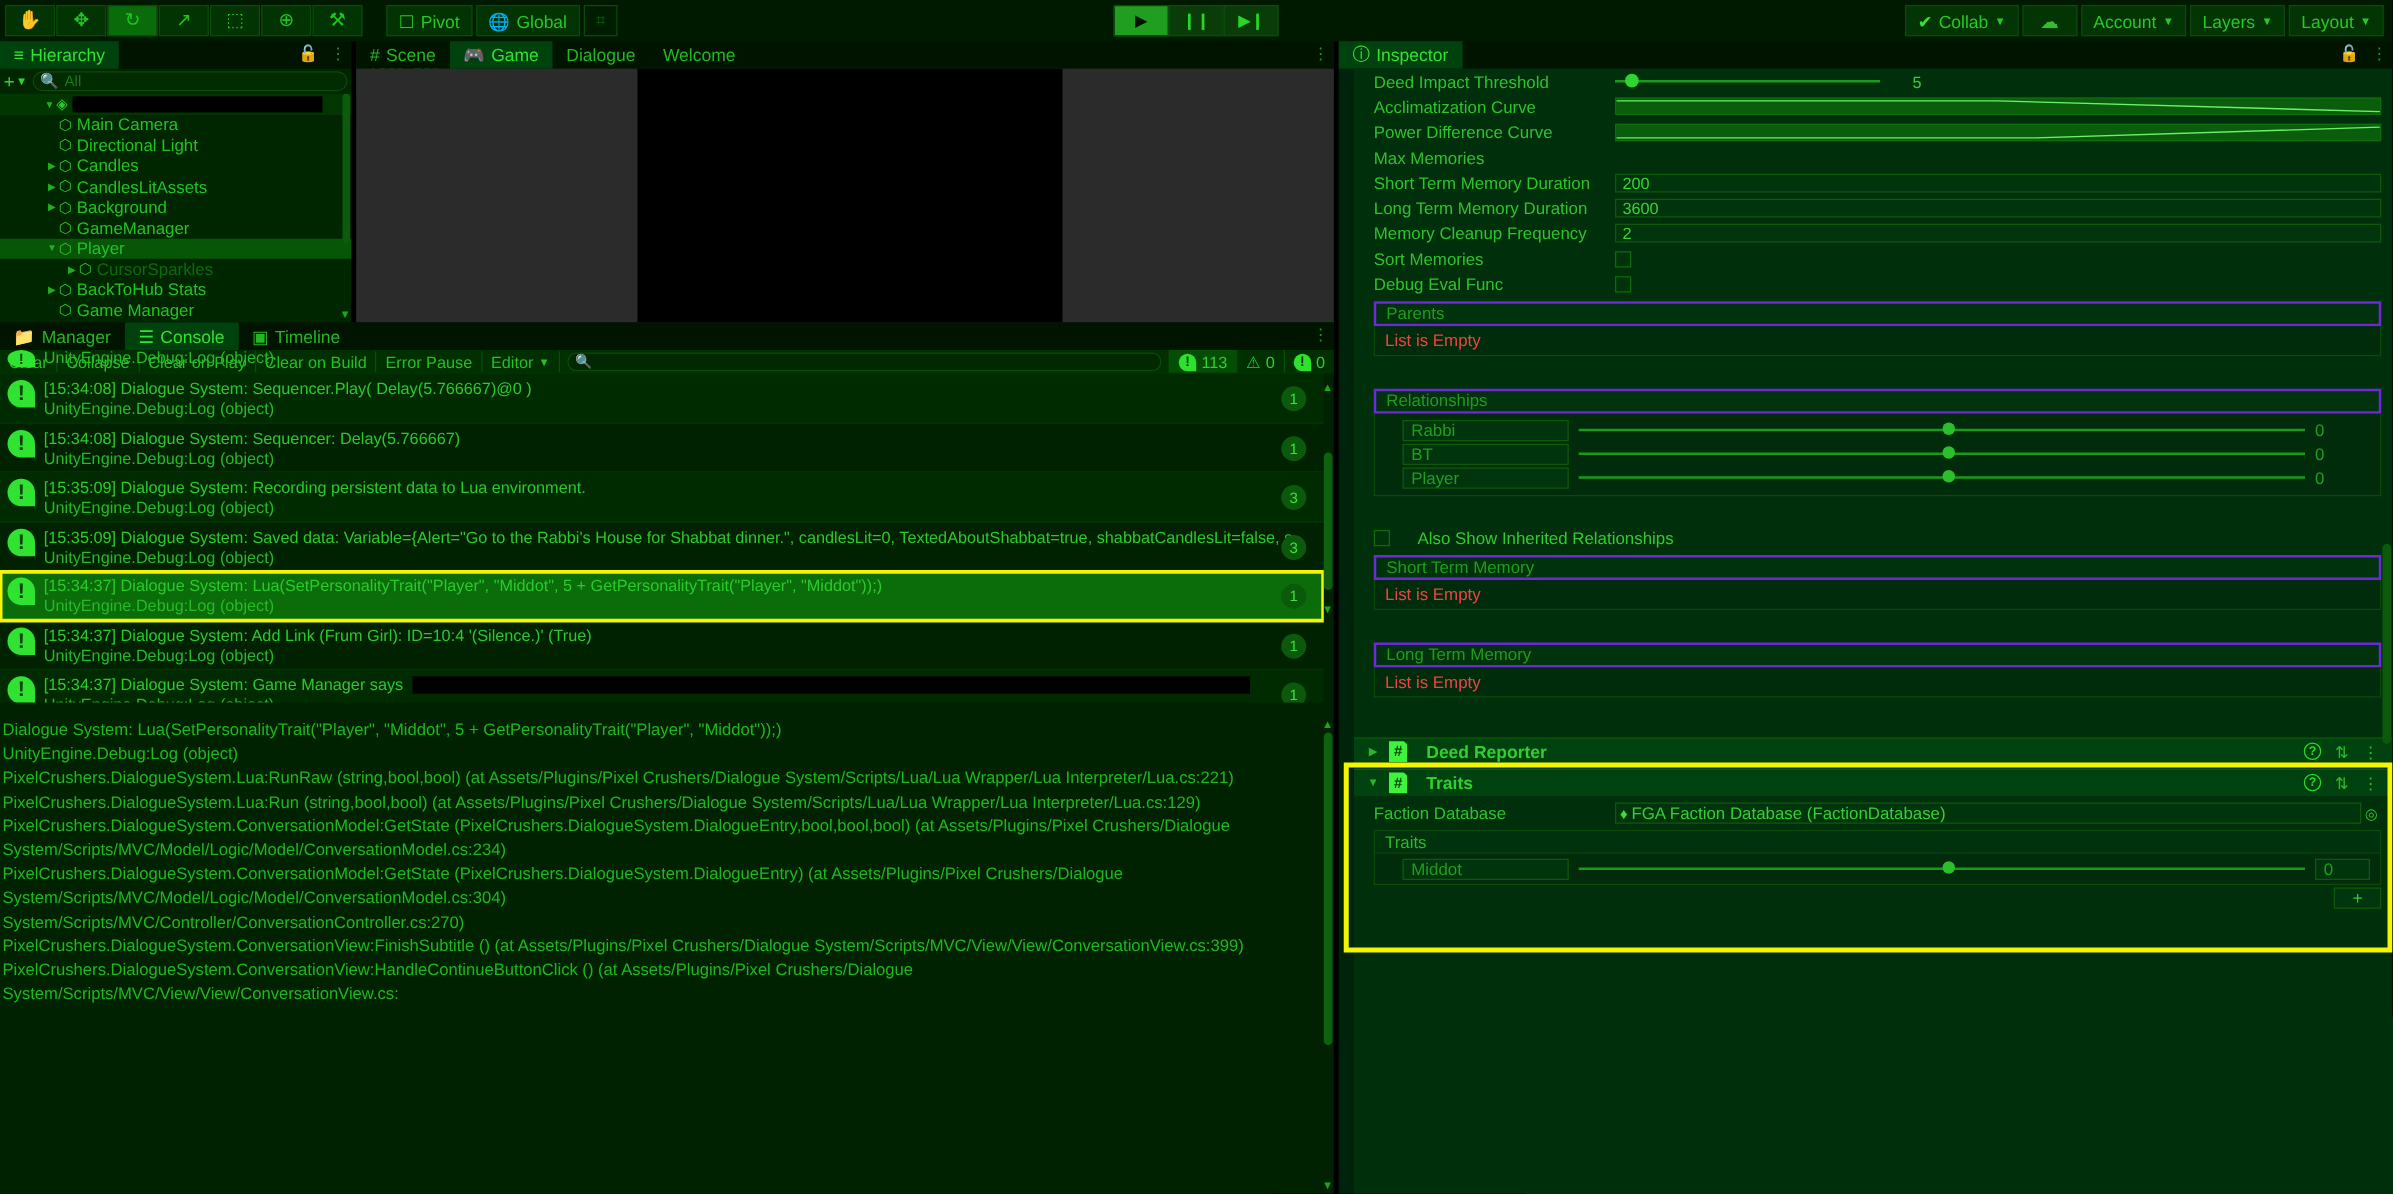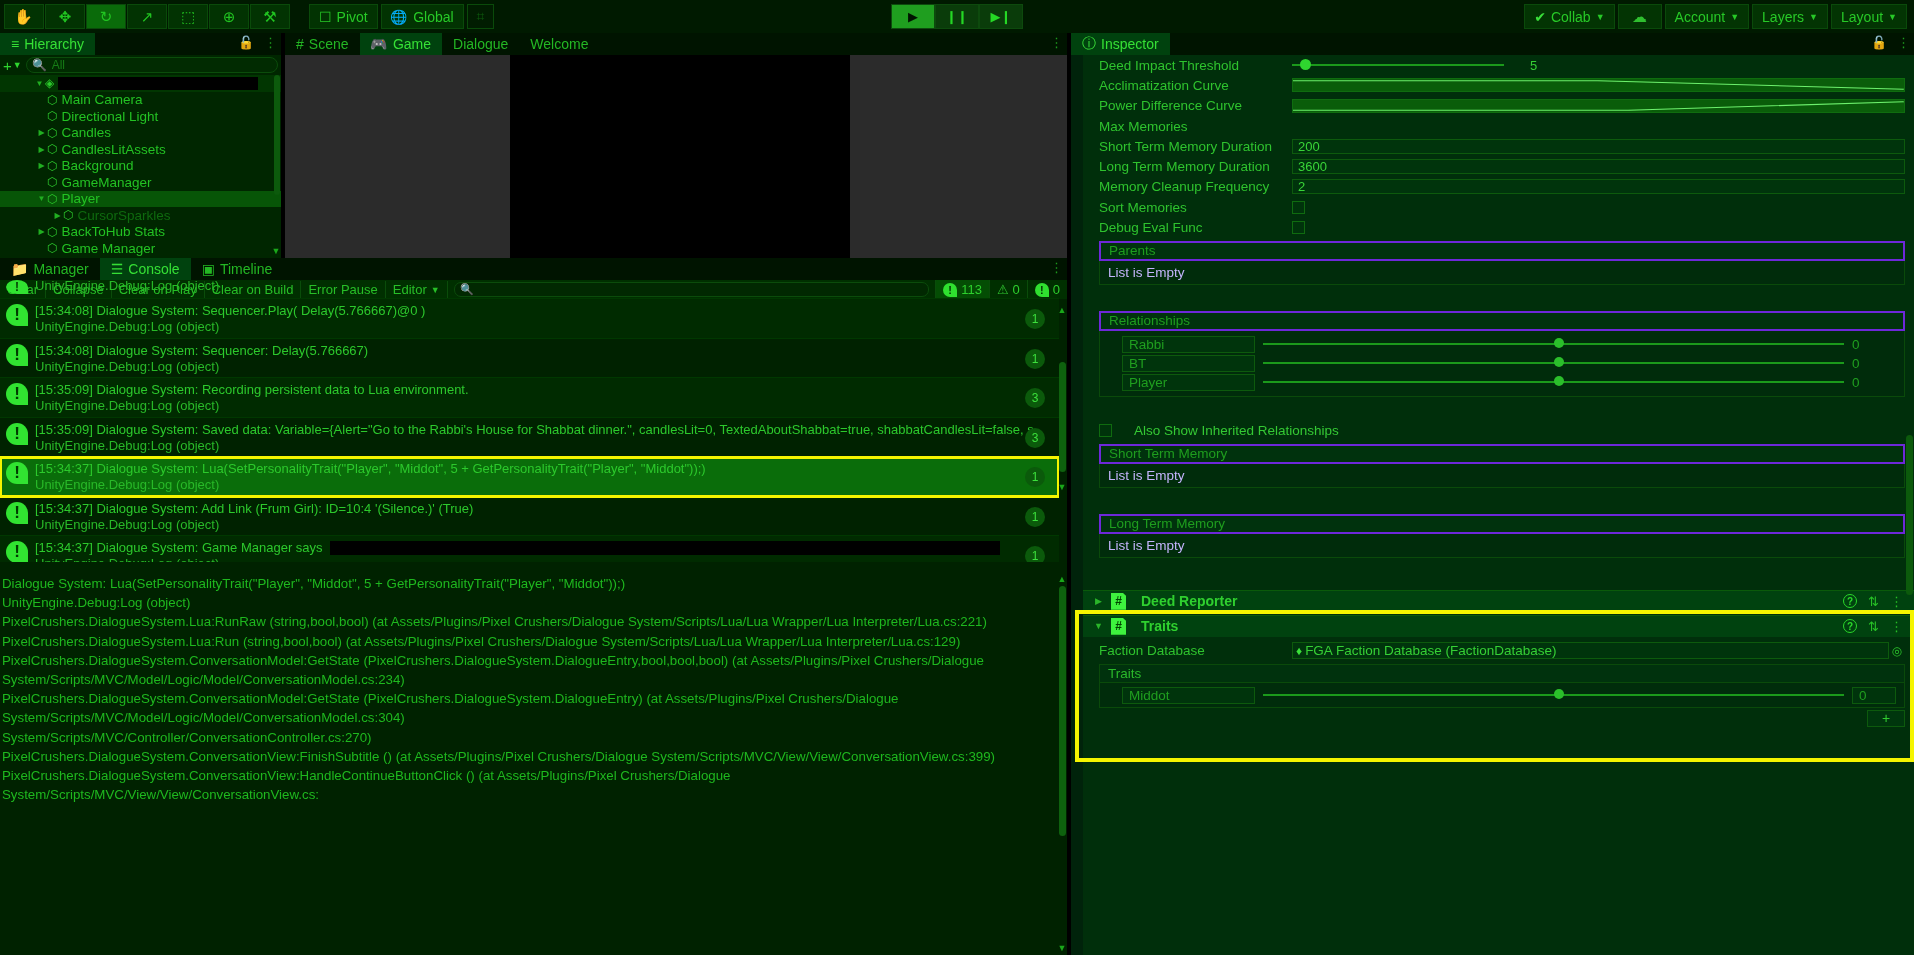--- a/index.html
+++ b/index.html
@@ -252,21 +252,21 @@
   }
   .sect-head {
     height: 20px; margin: 3px 9px 0 16px; background: #00320d;
     border: 2px solid #6d28d9; display: flex; align-items: center;
     padding-left: 8px; font-size: 13.5px; color: #1e9e1e;
   }
   .sect-body {
     margin: 0 9px 0 16px; background: #002c0b; border: 1px solid #0a4a0a;
     border-top: none; padding: 4px 0;
   }
-  .empty-note { font-size: 13.5px; color: #c4b5fd; padding-left: 8px; height: 18px; }
+  .empty-note { font-size: 13.5px; color: #ef4444; padding-left: 8px; height: 18px; }
   .rel-row { display: flex; align-items: center; padding: 1px 8px 1px 22px; gap: 8px; }
   .rel-name {
     width: 133px; flex: 0 0 133px; height: 17px; background: #00340c;
     border: 1px solid #0d5a0d; font-size: 13.5px; color: #1f9f1f;
     display: flex; align-items: center; padding-left: 6px;
   }
   .rel-track { flex: 1; height: 2px; background: #1b9a1b; position: relative; }
   .rel-knob {
     position: absolute; left: 50%; top: -5px; width: 10px; height: 10px;
     border-radius: 50%; background: #2bbf2b;

